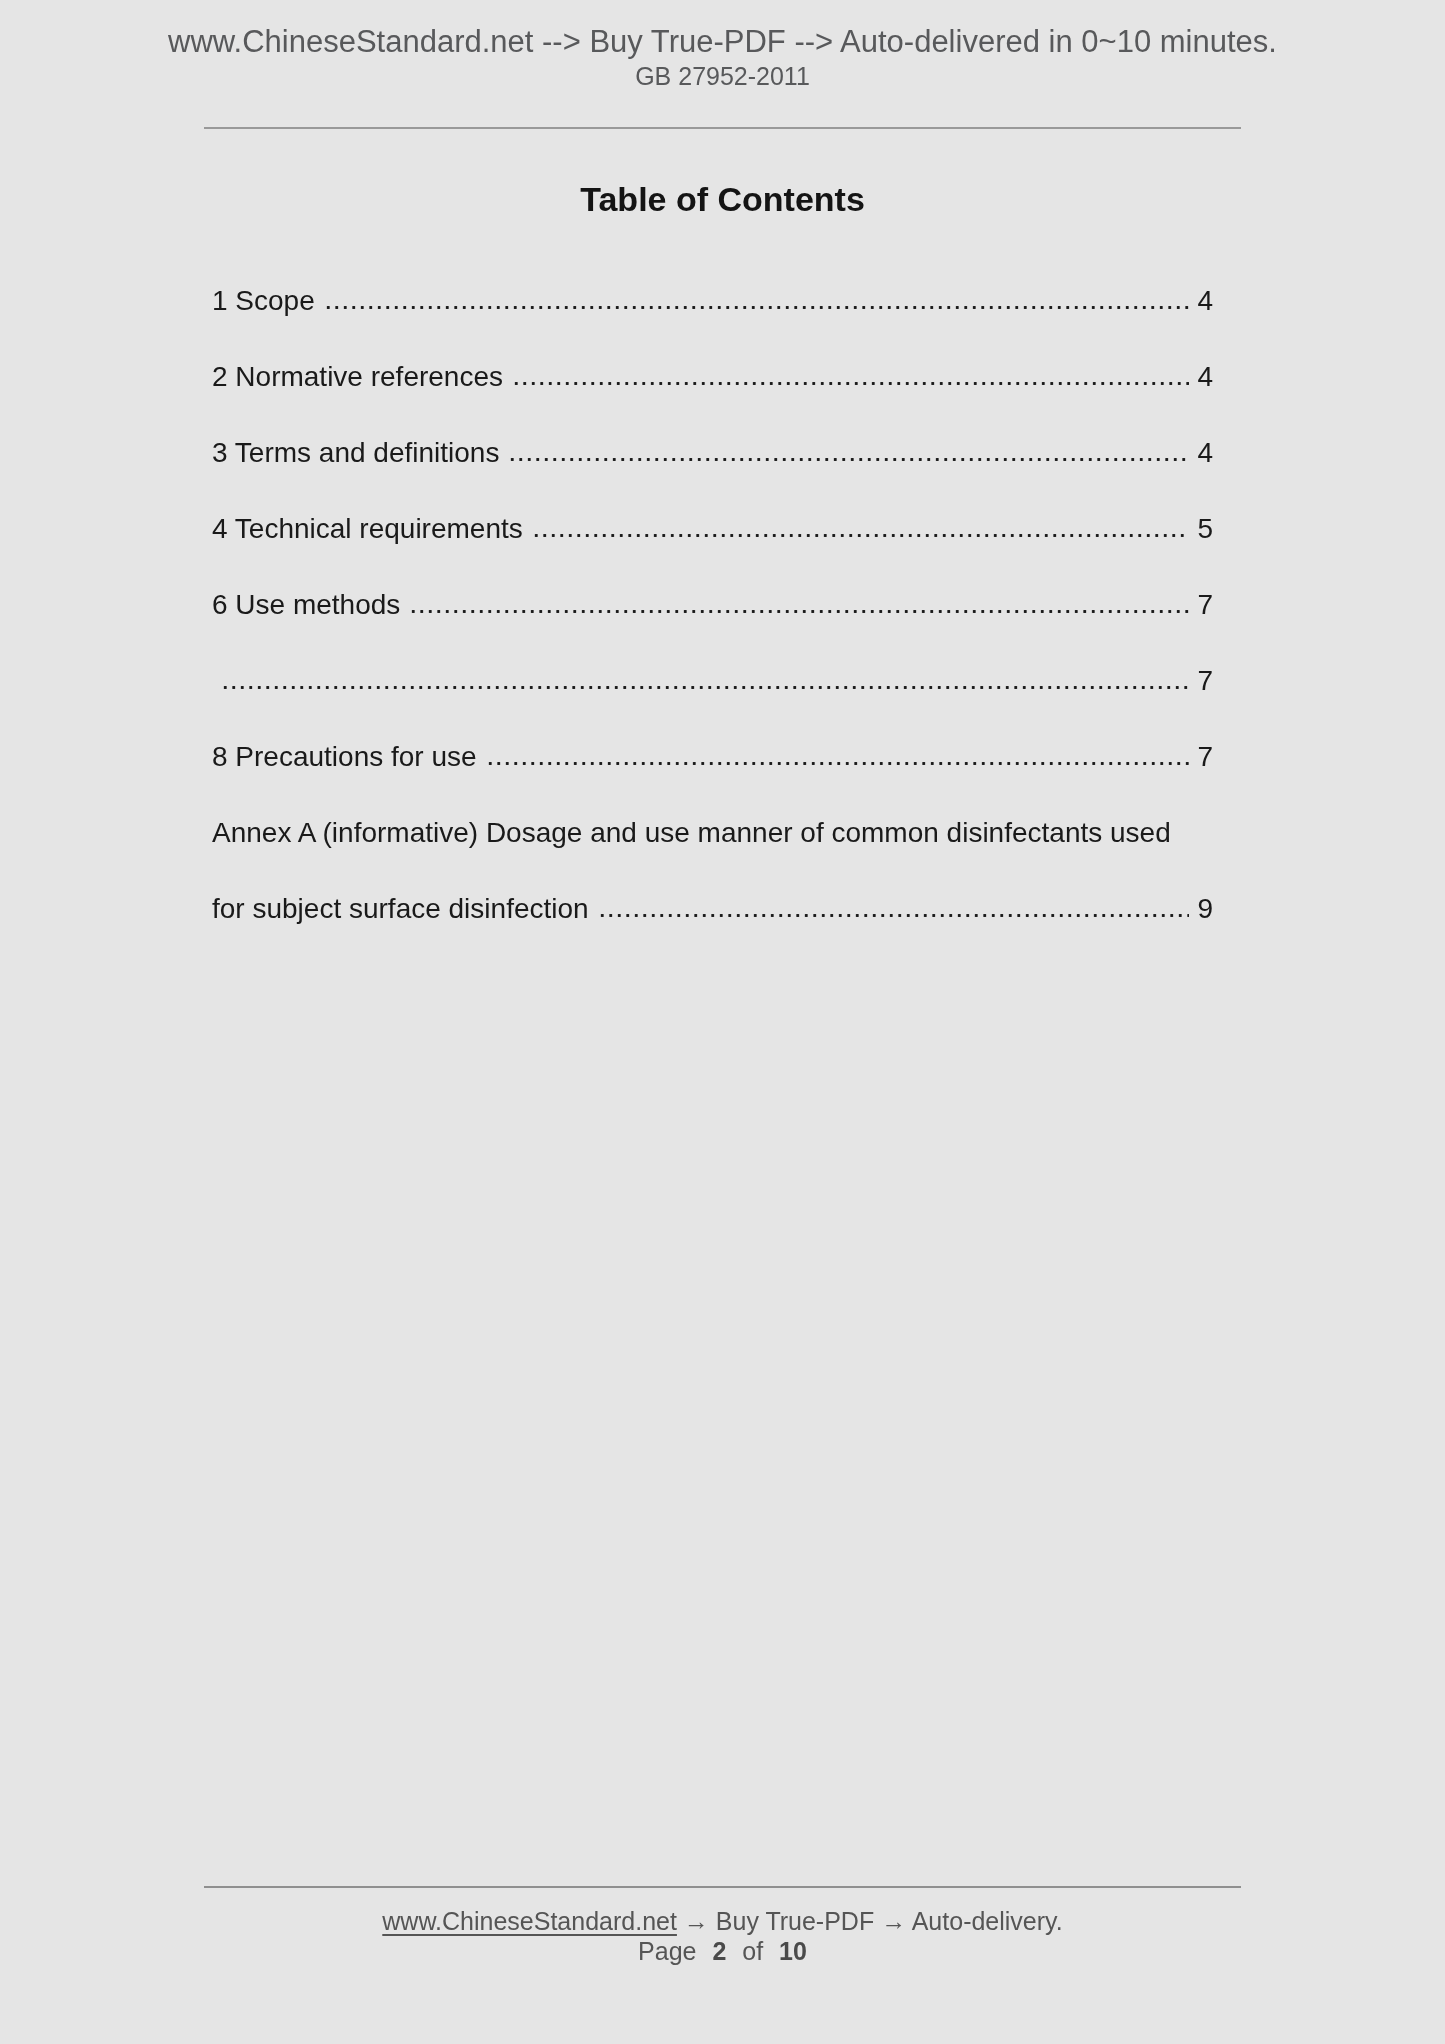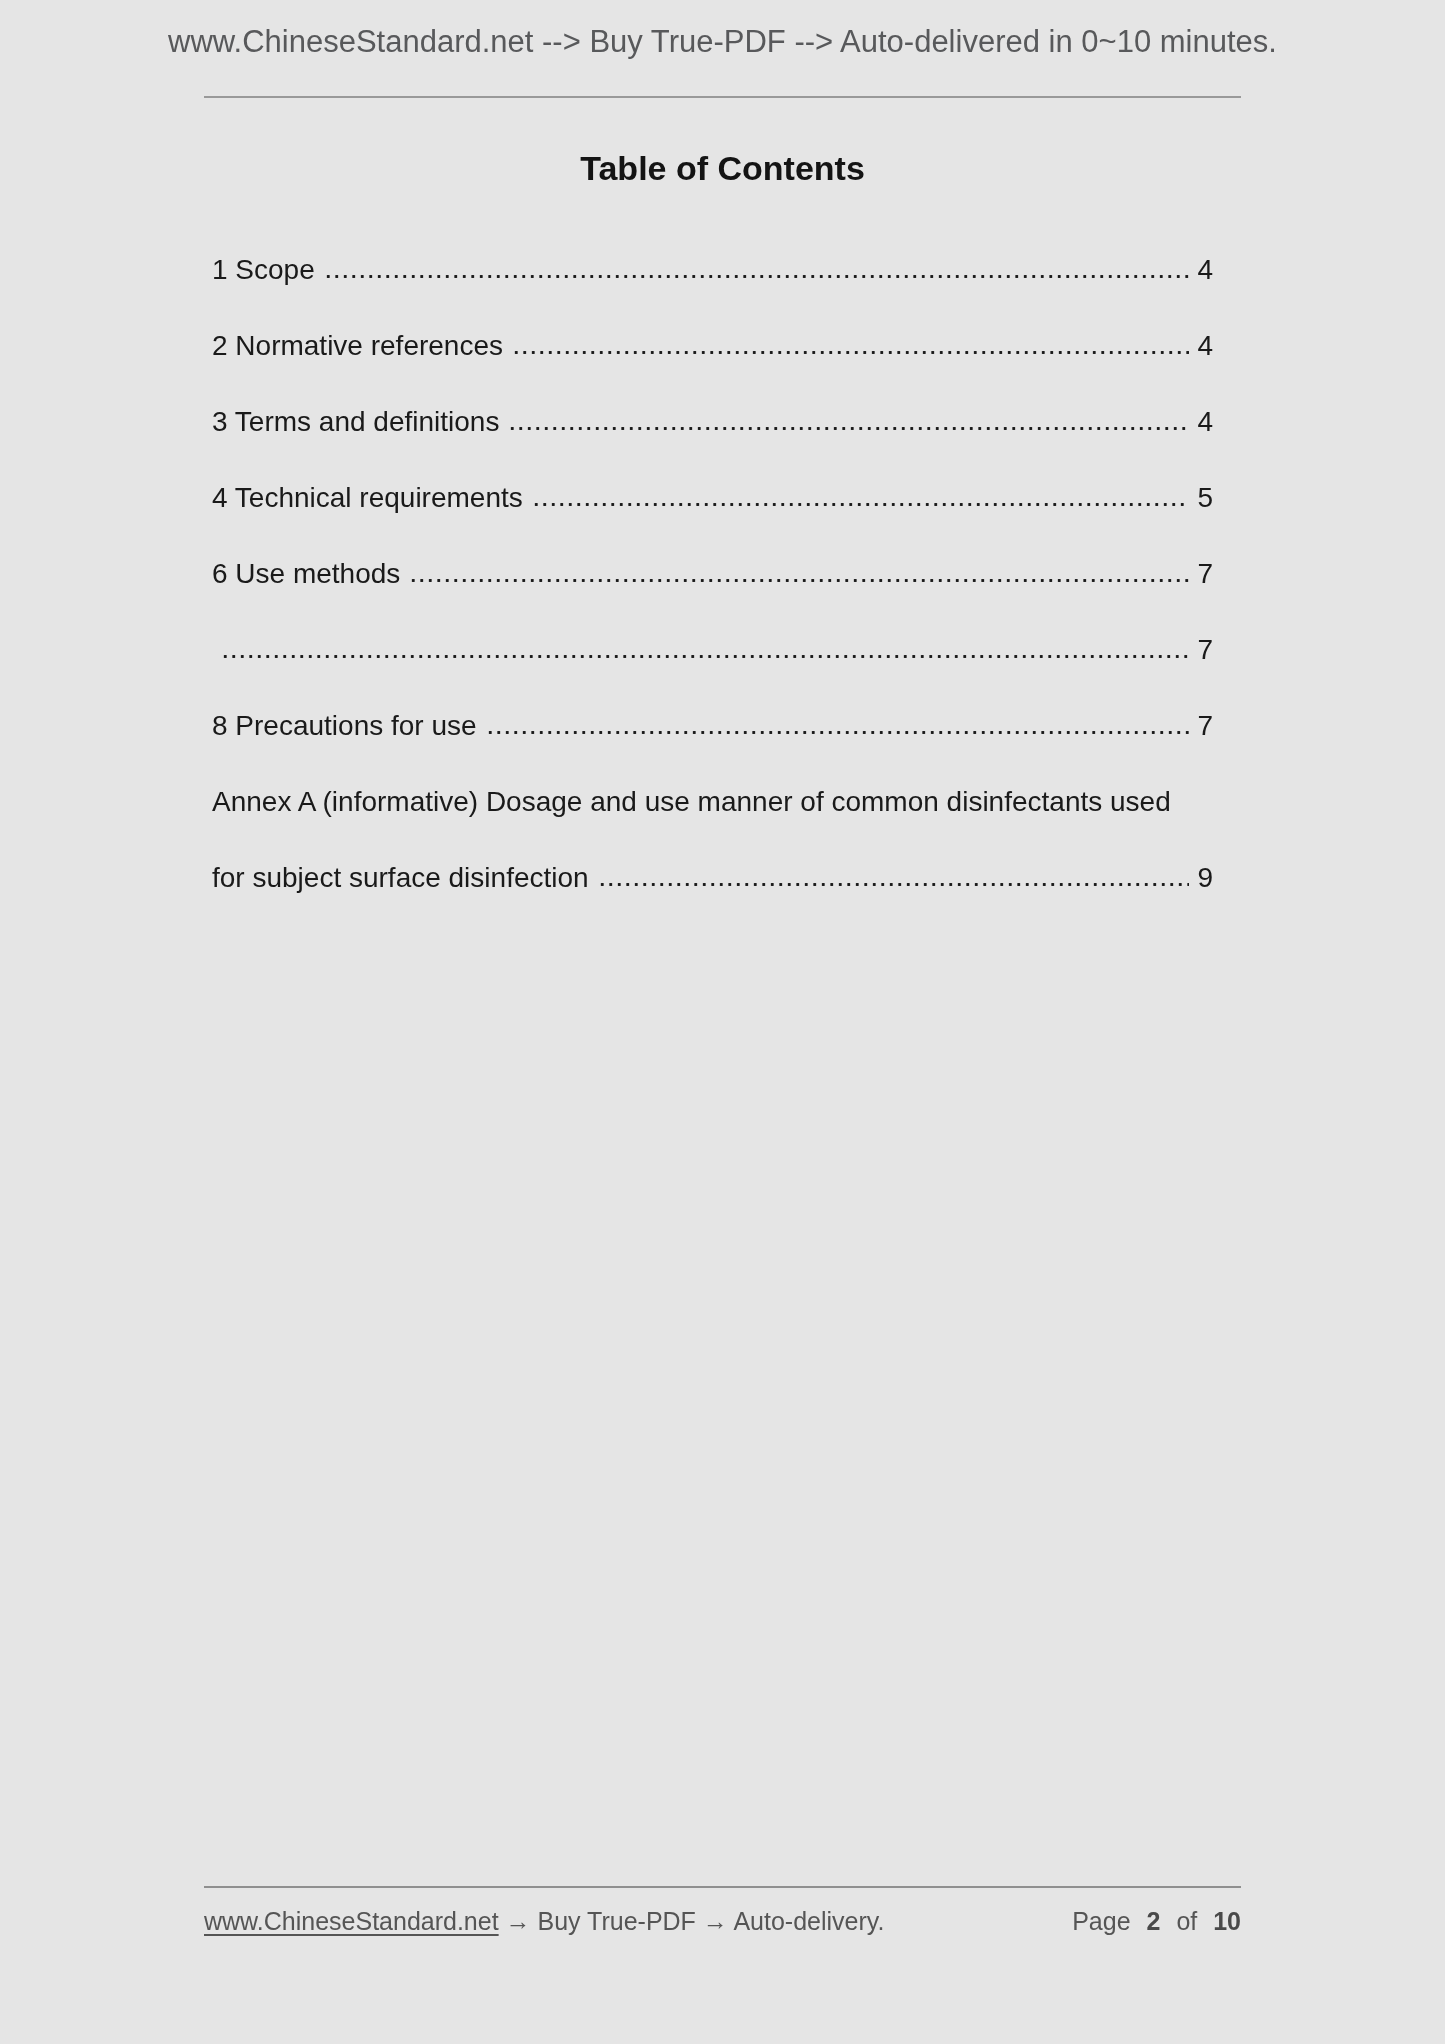--- a/index.html
+++ b/index.html
@@ -68,38 +68,40 @@
     right: 204px;
     top: 1886px;
     border-top: 2px solid #8f8f8f;
     padding-top: 18px;
     display: flex;
     justify-content: space-between;
     align-items: center;
     color: #555555;
     font-size: 25px;
     line-height: 30px;
+    flex-direction: column;
   }
   .footer-link {
     color: #555555;
     text-decoration: underline;
     text-underline-offset: 4px;
     cursor: pointer;
   }
   .footer-right span { margin-left: 9px; }
   .footer-right span:first-child { margin-left: 0; }
   .bold-num { font-weight: bold; color: #4a4a4a; }
 </style>
 </head>
 <body>
 
 <div class="page">
 
   <header class="header">
     <div class="banner">www.ChineseStandard.net --&gt; Buy True-PDF --&gt; Auto-delivered in 0~10 minutes.</div>
+    <div class="docnum">GB 27952-2011</div>
   </header>
 
   <div class="header-rule"></div>
 
   <h1 class="title">Table of Contents</h1>
 
   <main class="toc">
       <div class="toc-row">
         <span class="toc-label">1 Scope</span>
         <span class="toc-dots"></span>

